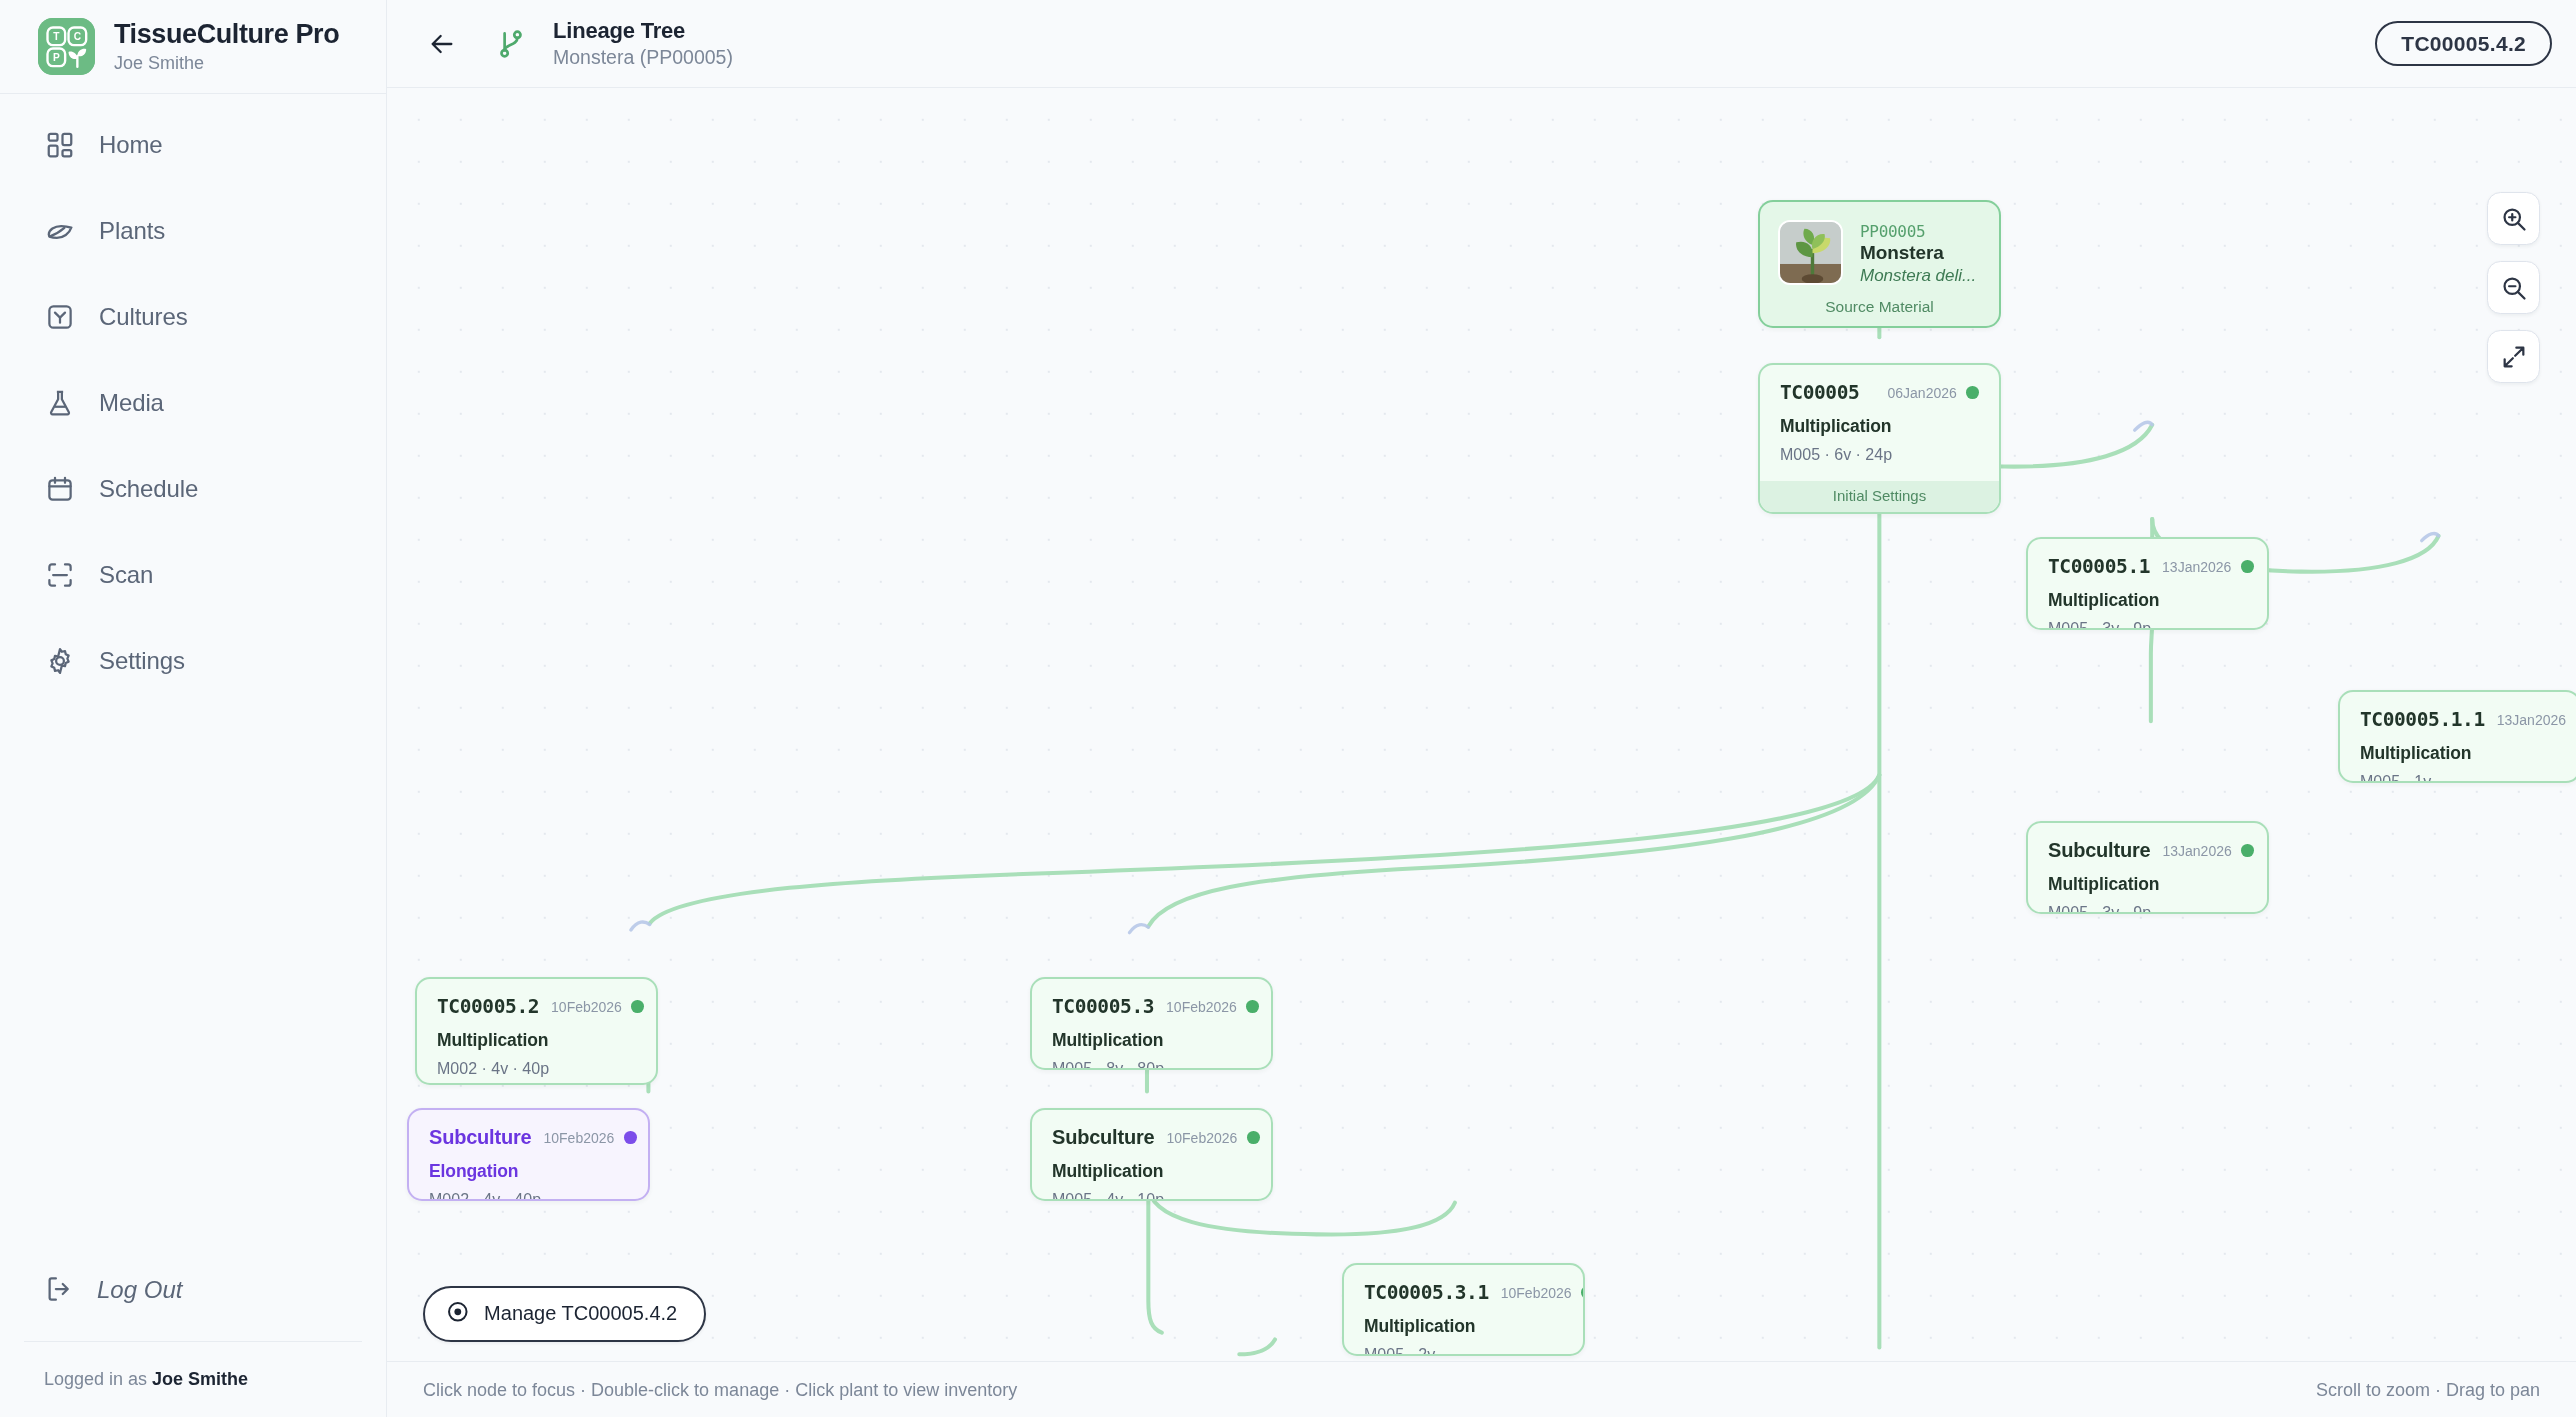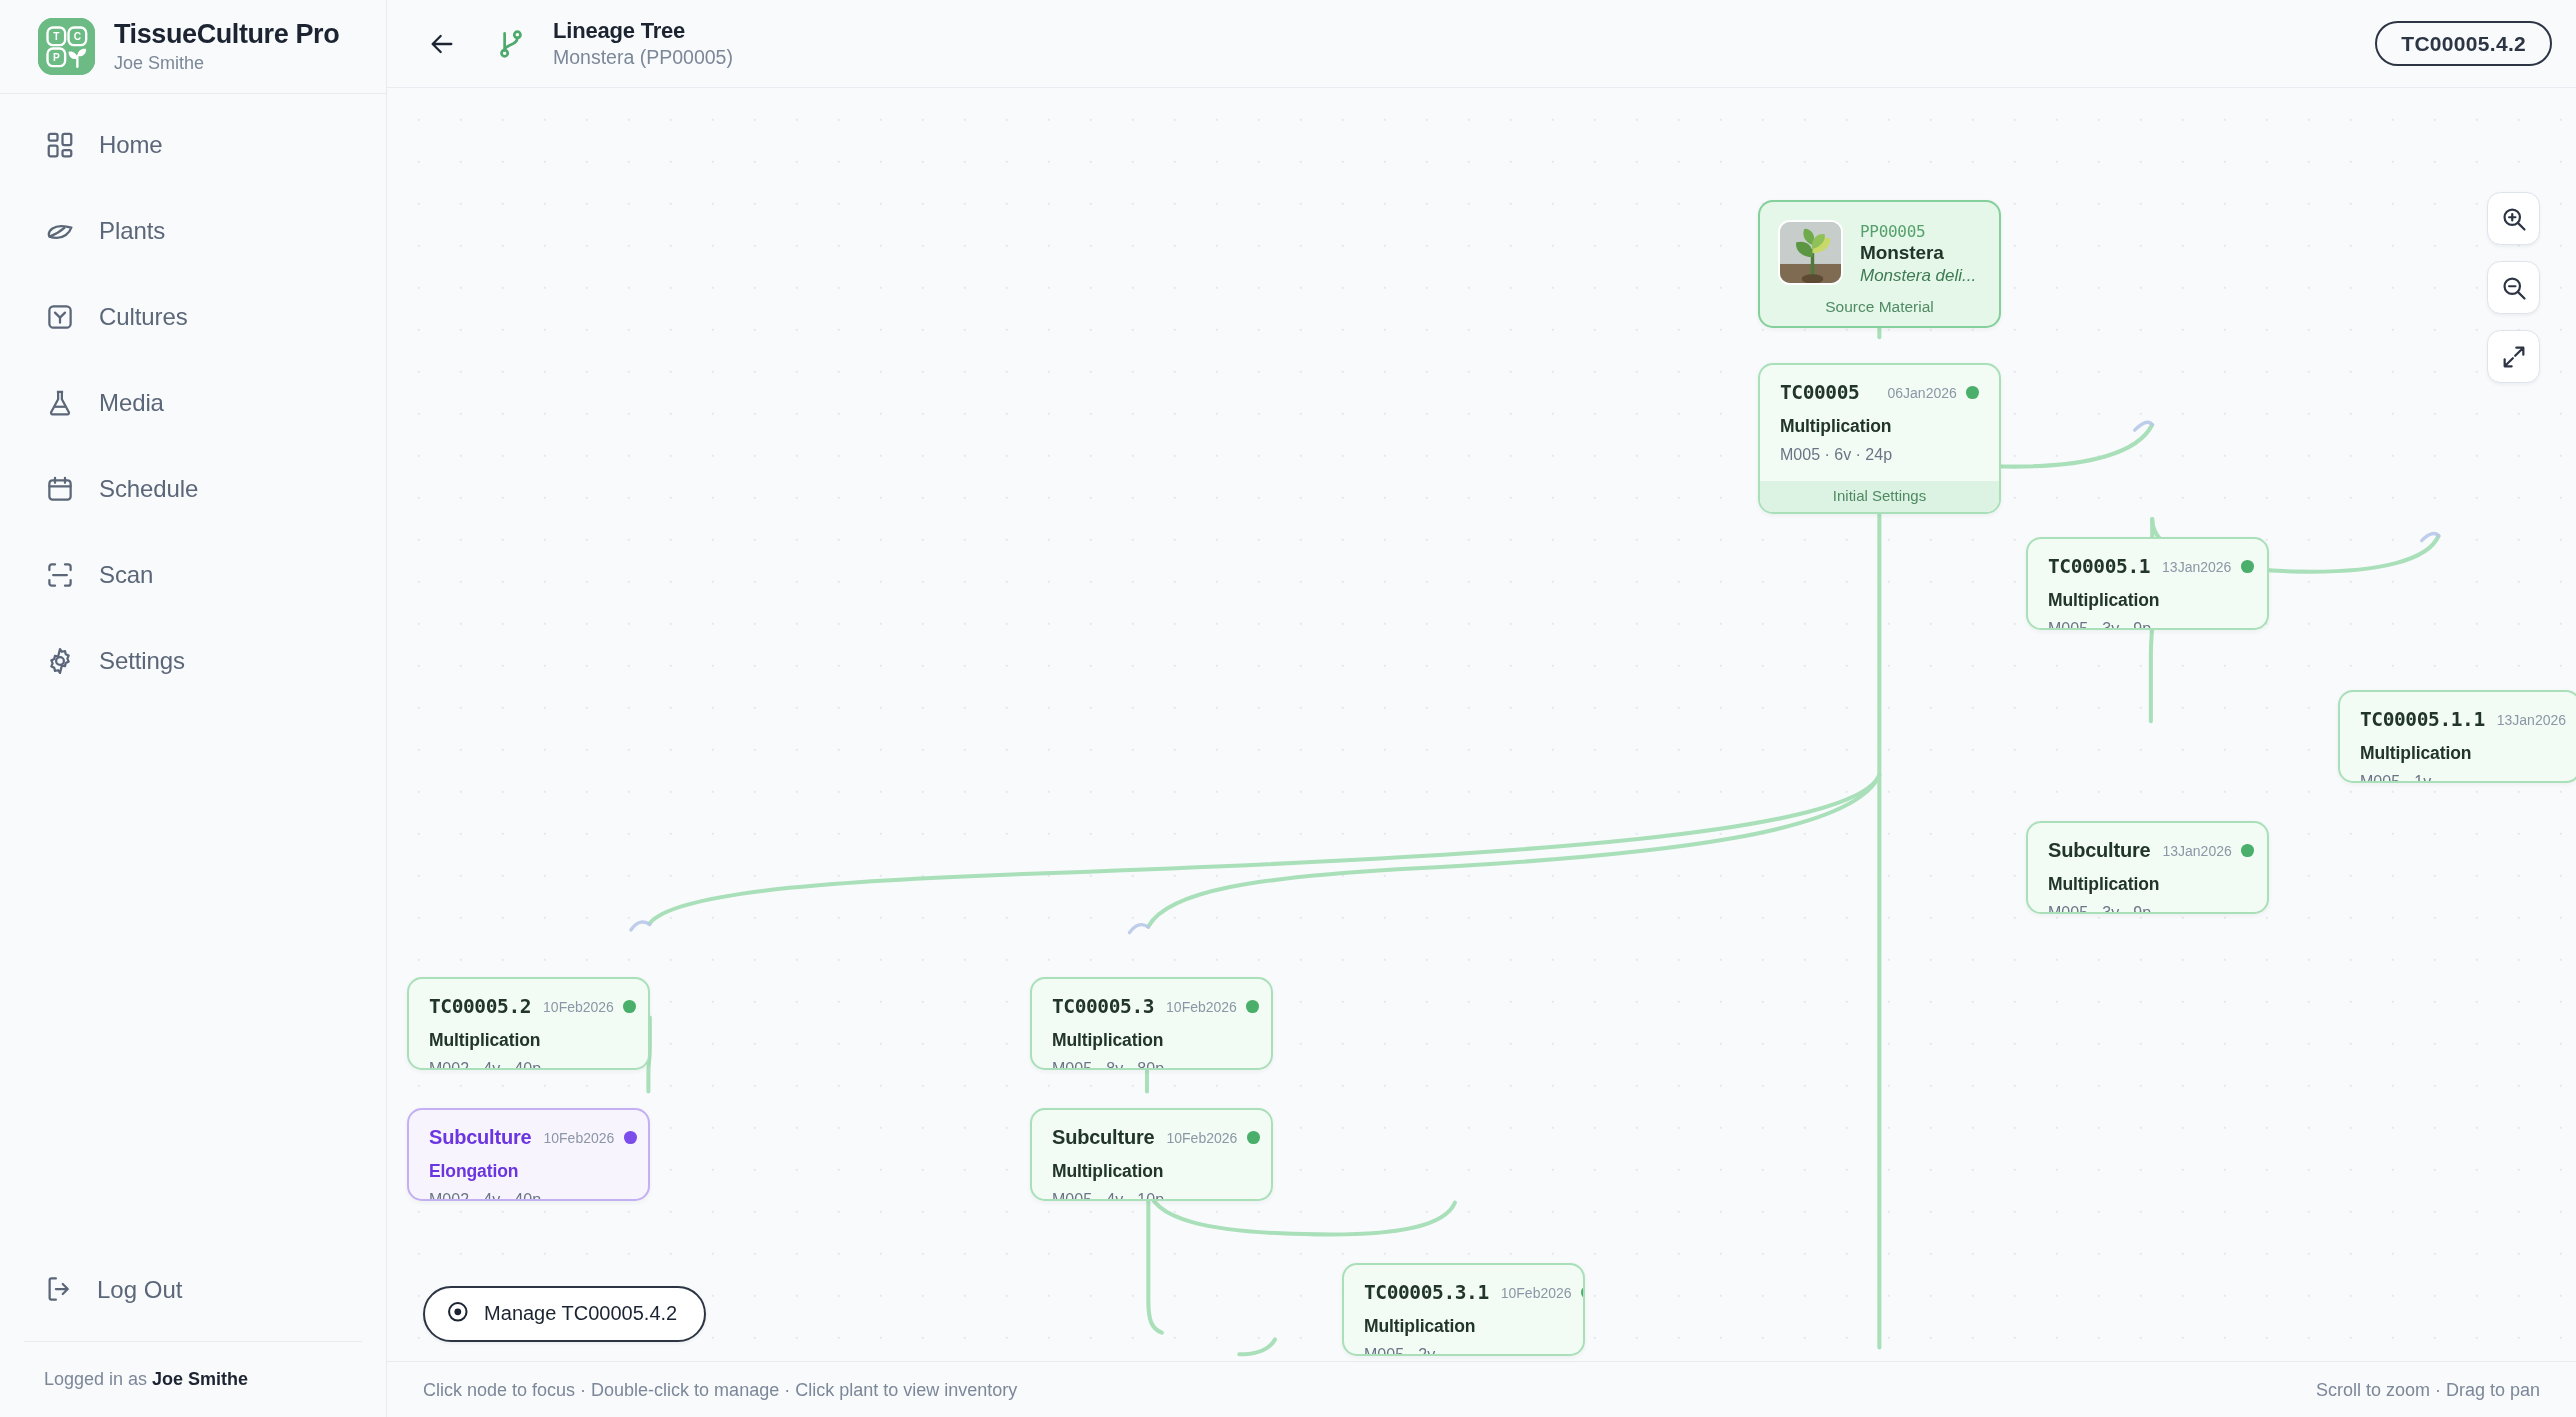--- a/index.html
+++ b/index.html
@@ -42,21 +42,21 @@
     color: #5b6678; cursor: pointer;
   }
   .nav-item .nav-icon { width: 32px; height: 32px; flex: 0 0 32px; display:flex; align-items:center; justify-content:center; }
   .nav-label { font-size: 24px; color: #5b6678; letter-spacing: -0.1px; }
 
   .side-footer { padding: 0 0 28px 0; }
   .logout {
     display: flex; align-items: center; gap: 23px;
     height: 42px; padding-left: 44px; margin-bottom: 30px; cursor: pointer;
   }
-  .logout-label { font-size: 24px; color: #5b6678; }
+  .logout-label { font-size: 24px; color: #5b6678; font-style: italic; }
   .side-div { height: 1.3px; background: #e8ecf1; margin: 0 24px 27px 24px; }
   .logged-in { font-size: 18px; color: #7c8798; padding-left: 44px; }
   .logged-in b { color: #1c2432; font-weight: 700; }
 
   
   .main { flex: 1 1 auto; display: flex; flex-direction: column; height: 1418px; min-width: 0; }
   .topbar {
     height: 88px; background: #f8fafc;
     border-bottom: 1.3px solid #e8ecf1;
     display: flex; align-items: center; gap: 8px;
@@ -434,21 +434,21 @@
             <span class="node-meta">
               <span class="node-date">13Jan2026</span>
               <span class="node-dot" style="background: rgb(74, 175, 106);"></span>
             </span>
           </div>
           <div class="node-stage">Multiplication</div>
           <div class="node-detail">M005 · 3v · 9p</div>
         </div>
       </div>
 
-      <div class="node" style="left:20px; top:889px; width:243px; height:93px;">
+      <div class="node" style="left:28px; top:889px; width:243px; height:108px;">
         <div class="node-body">
           <div class="node-row1">
             <span class="node-code">TC00005.2</span>
             <span class="node-meta">
               <span class="node-date">10Feb2026</span>
               <span class="node-dot" style="background: rgb(74, 175, 106);"></span>
             </span>
           </div>
           <div class="node-stage">Multiplication</div>
           <div class="node-detail">M002 · 4v · 40p</div>

